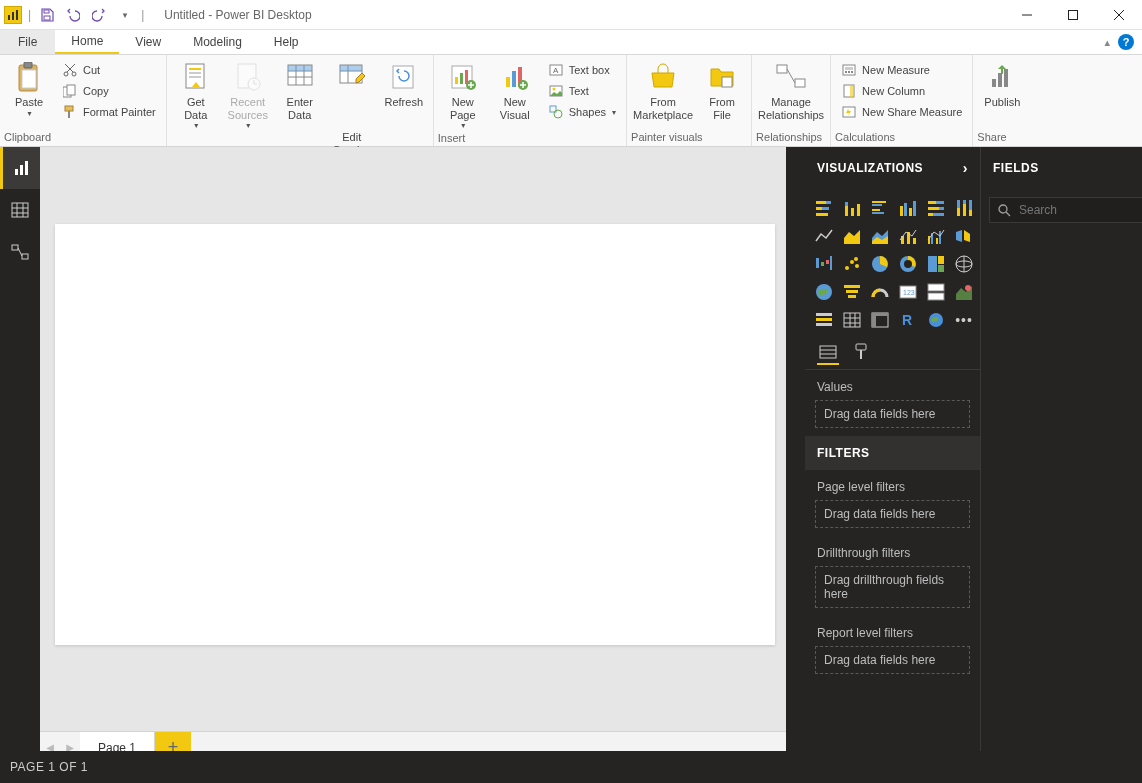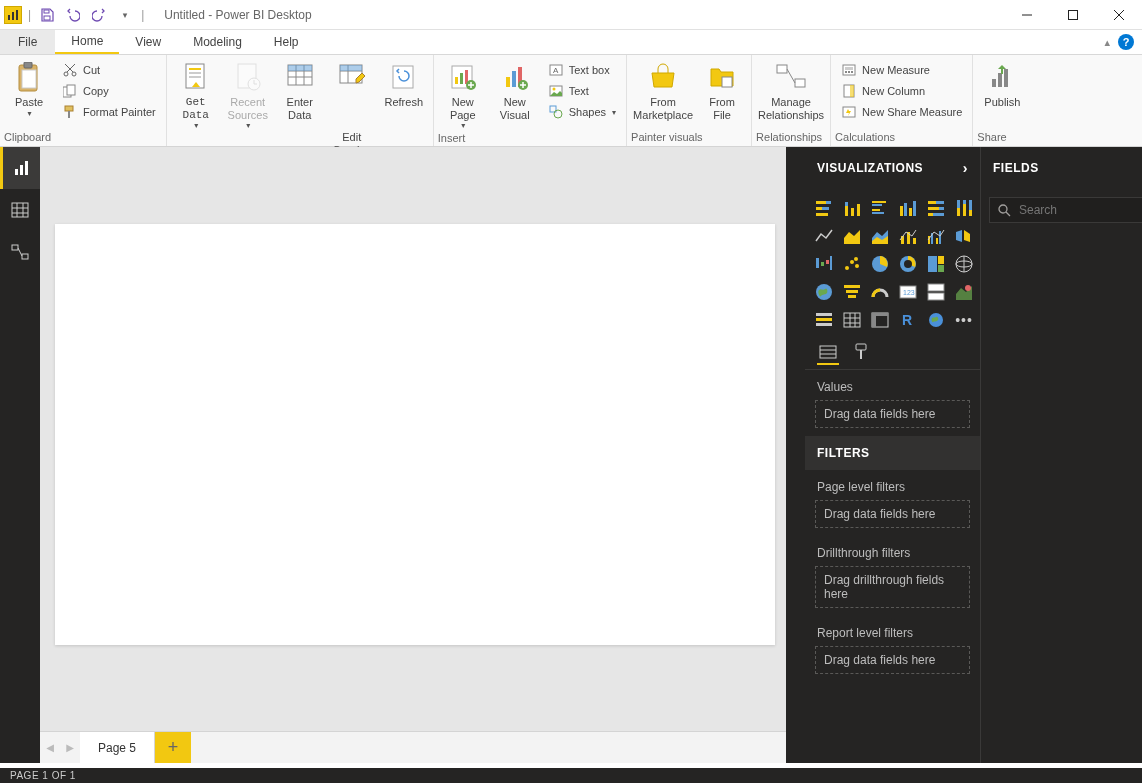--- a/index.html
+++ b/index.html
@@ -66,21 +66,21 @@
 .viz-tab { width: 22px; height: 24px; display: flex; align-items: center; justify-content: center; cursor: pointer; color: #ccc; border-bottom: 2px solid transparent; }
 .viz-tab.active { border-bottom: 2px solid #f2c811; }
 .section-label { color: #bdbdbd; font-size: 12px; padding: 10px 12px 6px 12px; }
 .drop-well { margin: 0 10px 8px 10px; border: 1px dashed #5a5957; color: #bdbdbd; font-size: 12px; padding: 6px 8px; }
 .filters-header { background: #323130; color: #fff; font-size: 12px; font-weight: 600; letter-spacing: 0.5px; padding: 10px 12px; }
 .search-box { margin: 8px; background: #201f1e; border: 1px solid #3a3938; display: flex; align-items: center; padding: 5px 8px; gap: 8px; }
 .search-box input { background: transparent; border: none; outline: none; color: #ccc; font-size: 12px; flex: 1; }
 .search-box .sicon { color: #a19f9d; }
 
 
-.statusbar { position: absolute; bottom: 0; left: 0; right: 0; height: 15px; background: #252423; color: #ccc; font-size: 10px; display: flex; align-items: center; padding: 0 10px; letter-spacing: 0.5px; }
+.statusbar { position: absolute; bottom: 0; left: 0; right: 0; height: 32px; background: #252423; color: #ccc; font-size: 12px; display: flex; align-items: center; padding: 0 10px; letter-spacing: 0.5px; }
 
 
 svg { display: block; }
 </style>
 </head>
 <body>
 
 <div class="titlebar">
   <div class="titlebar-left">
     <div class="app-icon">
@@ -201,21 +201,21 @@
       <div class="ribbon-big">
         <div class="ic">
             <svg width="28" height="30" viewBox="0 0 28 30">
               <rect x="4" y="2" width="18" height="24" fill="#fff" stroke="#888"></rect>
               <rect x="7" y="6" width="12" height="2" fill="#f2c811"></rect>
               <rect x="7" y="10" width="12" height="2" fill="#ccc"></rect>
               <rect x="7" y="14" width="12" height="2" fill="#ccc"></rect>
               <path d="M14 20l-4 5h8z" fill="#f2c811"></path>
             </svg>
           </div>
-        <span style="white-space:pre;font-family:Liberation Mono, monospace;">Get
+        <span style="white-space:pre;">Get
 Data</span>
           <span class="dd-arrow">▾</span>
       </div>
       <div class="ribbon-big disabled">
         <div class="ic">
             <svg width="28" height="30" viewBox="0 0 28 30">
               <rect x="4" y="2" width="18" height="24" fill="#fff" stroke="#bbb"></rect>
               <circle cx="20" cy="22" r="6" fill="#fff" stroke="#bbb"></circle>
               <line x1="20" y1="22" x2="20" y2="18" stroke="#bbb"></line>
               <line x1="20" y1="22" x2="23" y2="22" stroke="#bbb"></line>
@@ -459,21 +459,21 @@
           <line x1="7" y1="5" x2="11" y2="13" stroke="#ccc"></line>
         </svg>
     </div>
   </div>
 
   <div class="canvas-area">
     <div class="canvas-page"></div>
     <div class="page-tabs">
       <div class="page-nav">◀</div>
       <div class="page-nav">▶</div>
-      <div class="page-tab">Page 5</div>
+      <div class="page-tab">Page 1</div>
       <div class="page-add">+</div>
     </div>
   </div>
 
   <div class="right-panes">
     <div class="viz-pane">
       <div class="pane-header">
         <span>VISUALIZATIONS</span>
         <span class="chev">›</span>
       </div>

